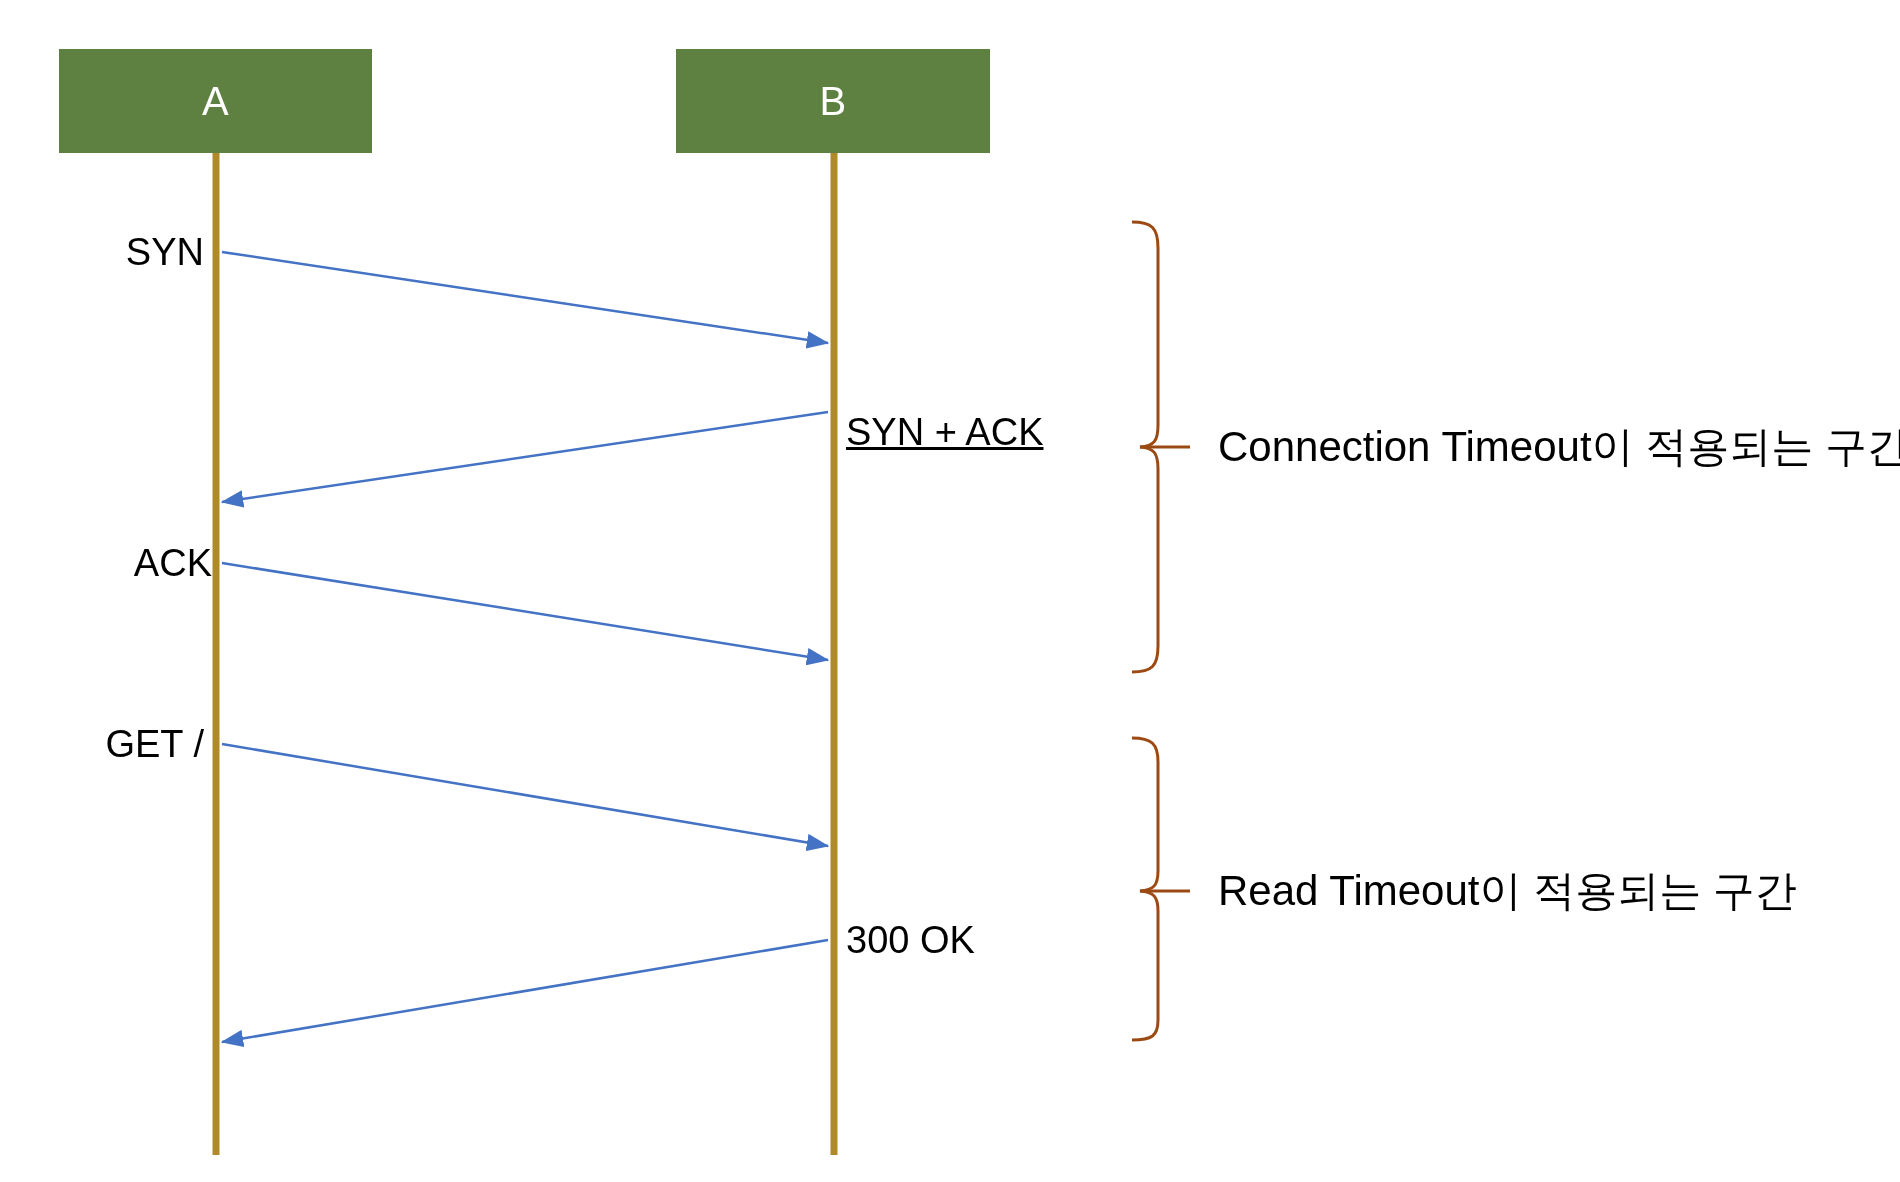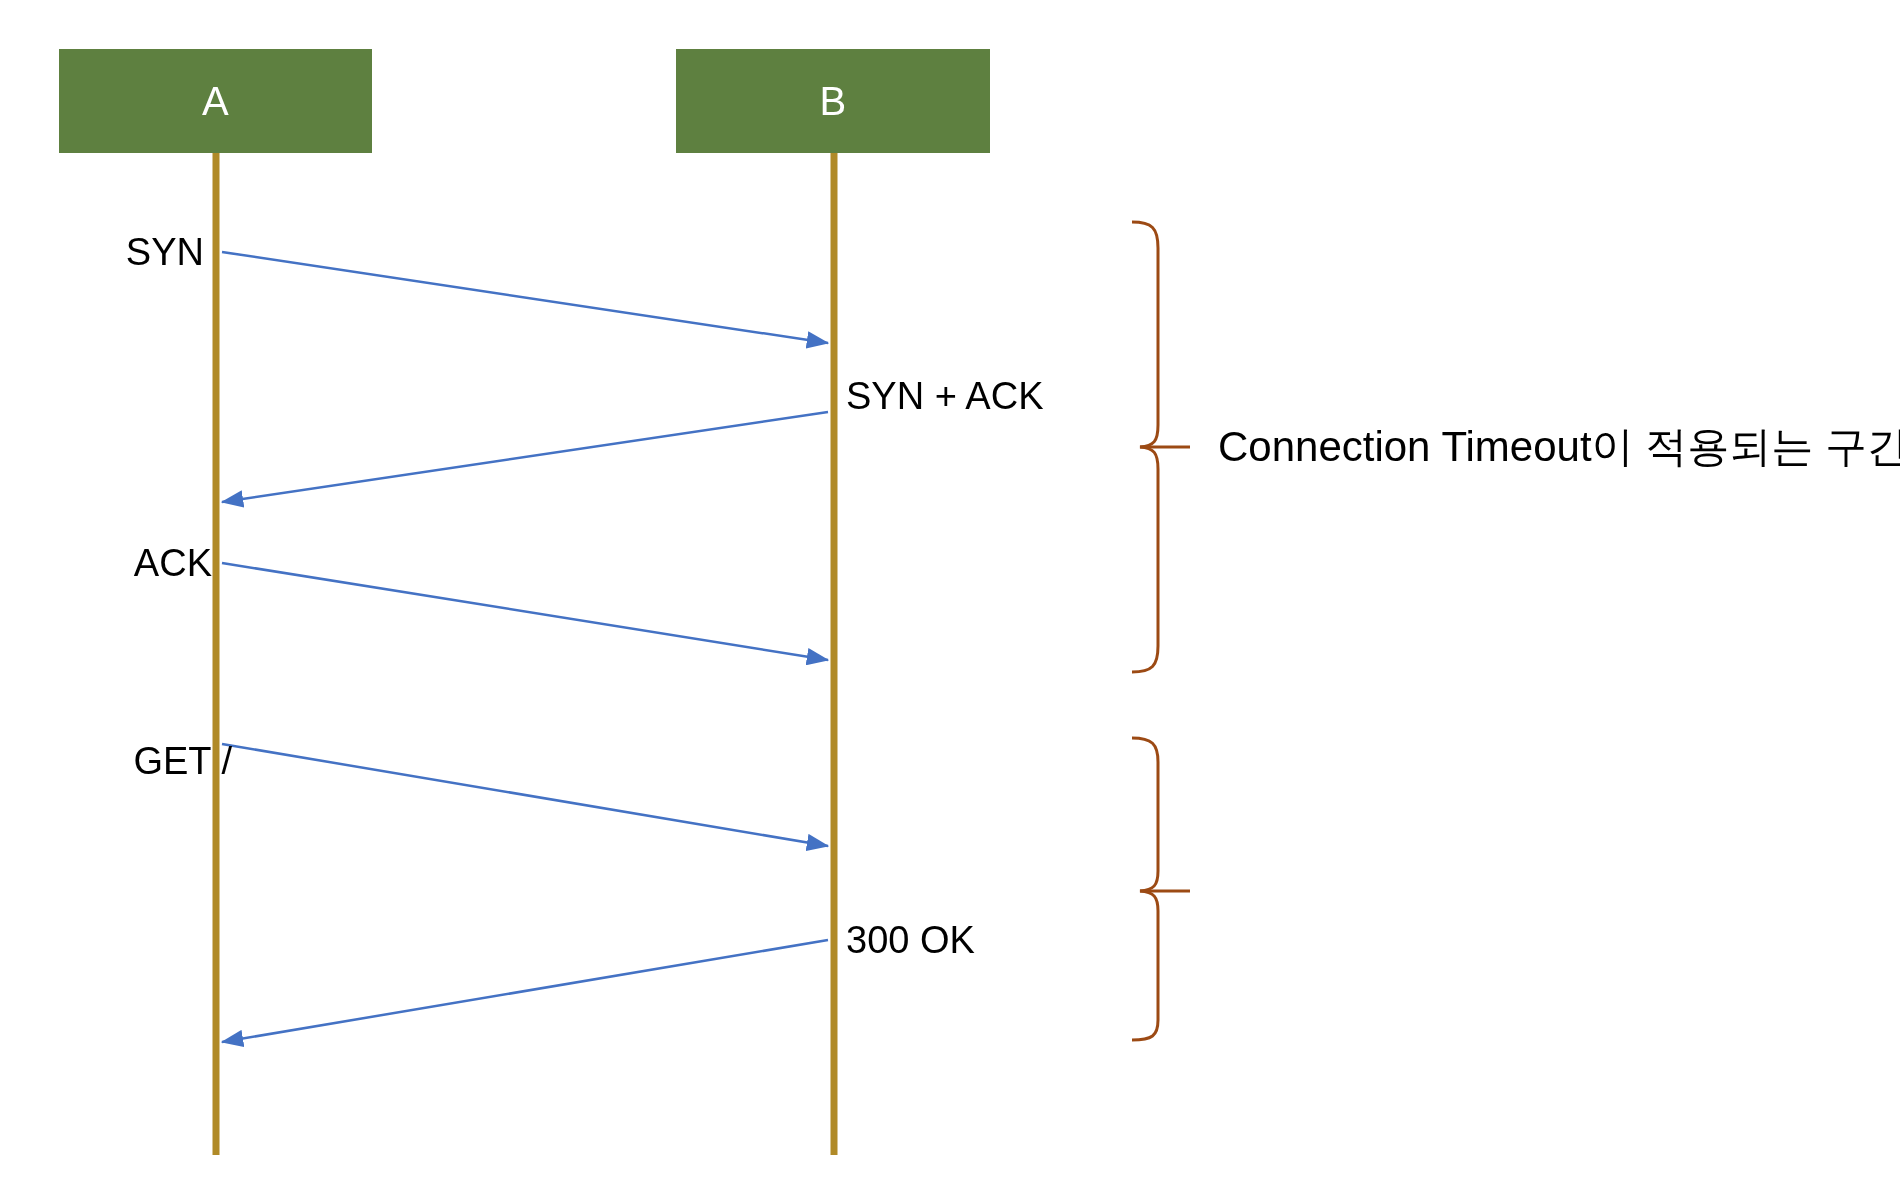--- a/index.html
+++ b/index.html
@@ -110,24 +110,25 @@
 
   <div class="actor-box" id="actor-a">
     <span class="actor-label">A</span>
   </div>
   <div class="actor-box" id="actor-b">
     <span class="actor-label">B</span>
   </div>
 
   <div class="msg-label right-align" style="left: 0px; width: 204px; top: 252px;">SYN</div>
 
-  <div class="msg-label left-align" style="left: 846px; top: 396px;">SYN + ACK</div>
+  <div class="msg-label left-align" style="left: 846px; top: 432px; text-decoration: underline;">SYN + ACK</div>
 
   <div class="msg-label right-align" style="left: 8px; width: 204px; top: 563px; text-align: right;">ACK</div>
 
-  <div class="msg-label right-align" style="left: 0px; width: 204px; top: 761px; padding-left: 28px;">GET /</div>
+  <div class="msg-label right-align" style="left: 0px; width: 204px; top: 744px;">GET /</div>
 
   <div class="msg-label left-align" style="left: 846px; top: 940px;">300 OK</div>
 
   <div class="range-label" style="left: 1218px; top: 447px;">Connection Timeout이 적용되는 구간</div>
 
+  <div class="range-label" style="left: 1218px; top: 891px;">Read Timeout이 적용되는 구간</div>
 
 </div>
 
 </body></html>

